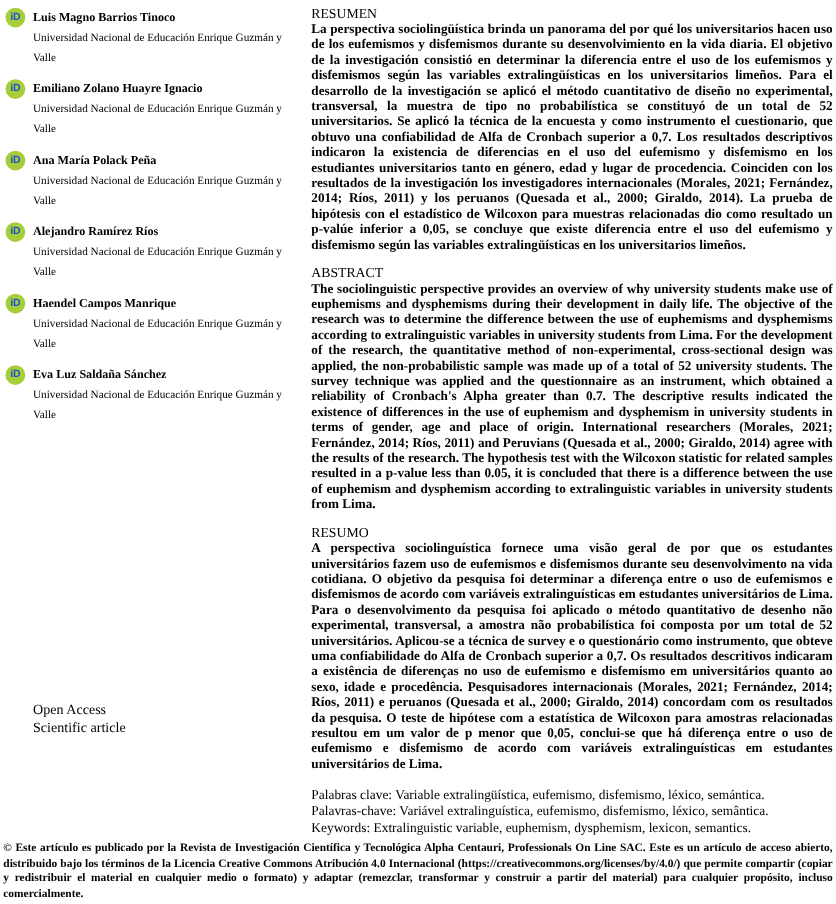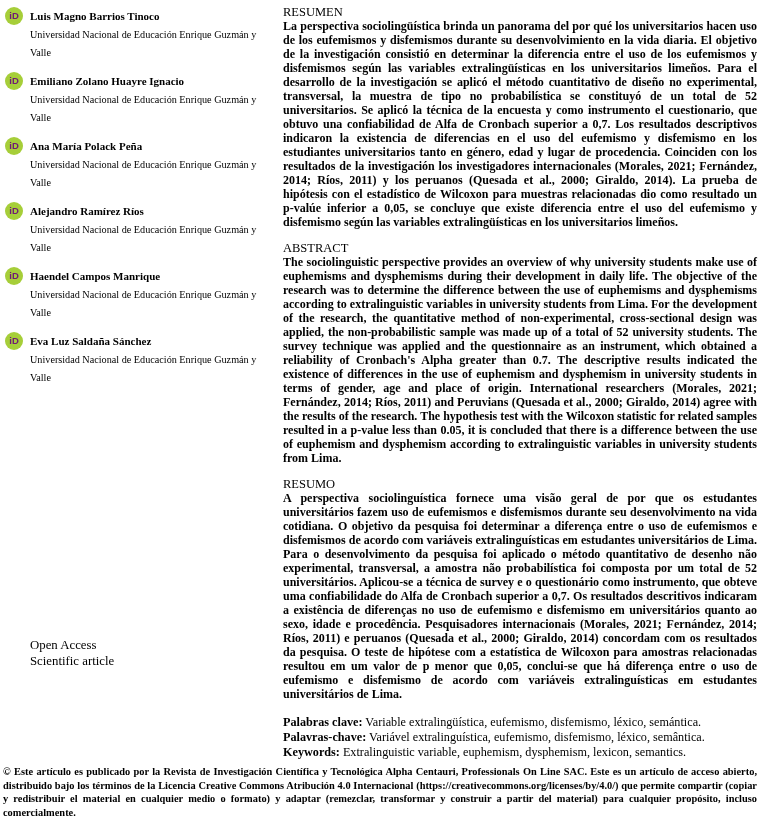--- a/index.html
+++ b/index.html
@@ -24,21 +24,21 @@
     display: flex;
     align-items: flex-start;
     margin-bottom: 11px;
   }
   .orcid {
     flex: 0 0 auto;
     width: 18px;
     height: 18px;
     border-radius: 50%;
     background: #A6CE39;
-    color: #701a75;
+    color: #1d4ed8;
     display: flex;
     align-items: center;
     justify-content: center;
     margin-right: 7px;
     margin-top: 1px;
     cursor: pointer;
   }
   .orcid span {
     font-family: "Liberation Sans", sans-serif;
     font-weight: bold;
@@ -89,21 +89,21 @@
     font-size: 12px;
     line-height: 14px;
     text-align: justify;
     font-weight: bold;
   }
   .keywords-block { margin-top: 14px; }
   .keyword-line {
     font-size: 12.2px;
     line-height: 15.2px;
   }
-  .keyword-line b { font-weight: bold; }
+  .keyword-line b { font-weight: normal; }
 
   
   .license-footer {
     position: absolute;
     left: 3px;
     right: 3px;
     bottom: 3px;
     font-size: 10.4px;
     line-height: 13.4px;
     text-align: justify;

